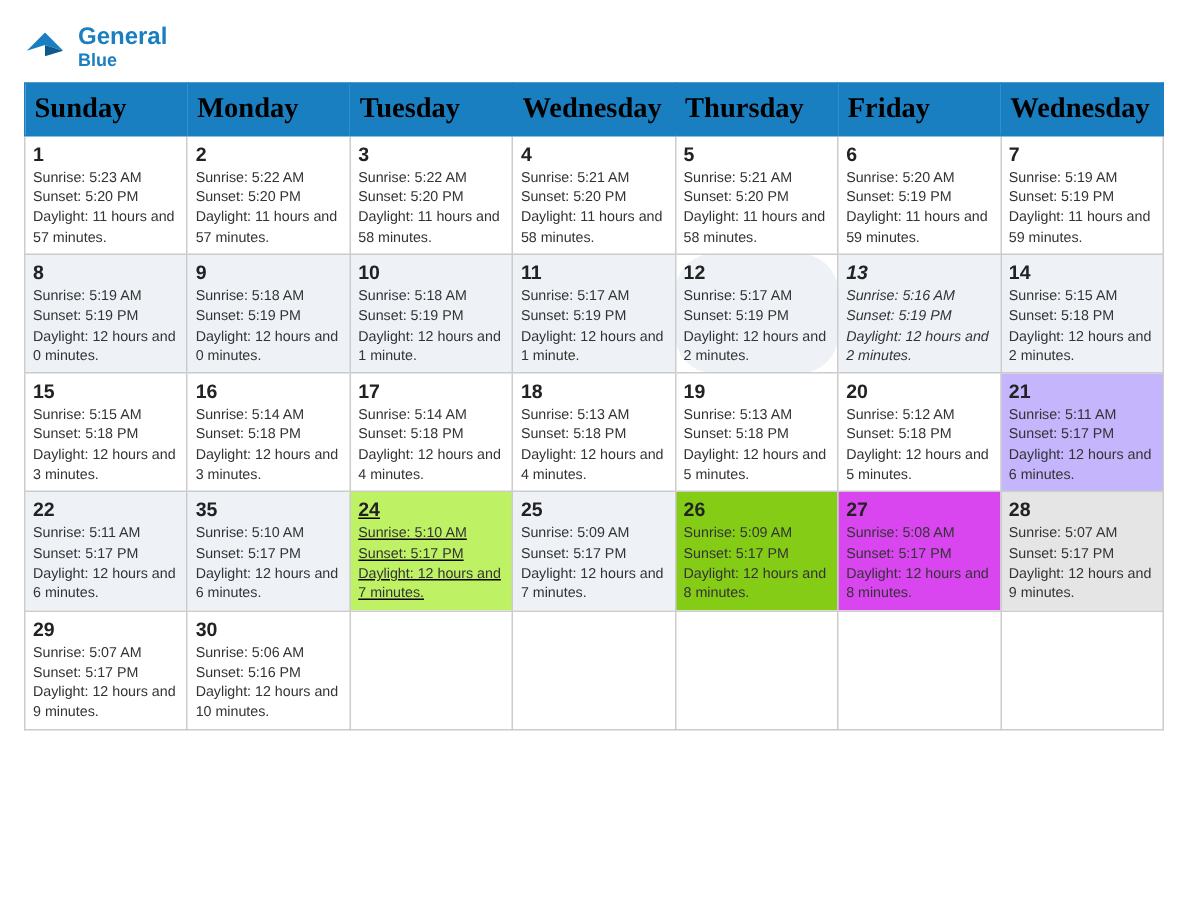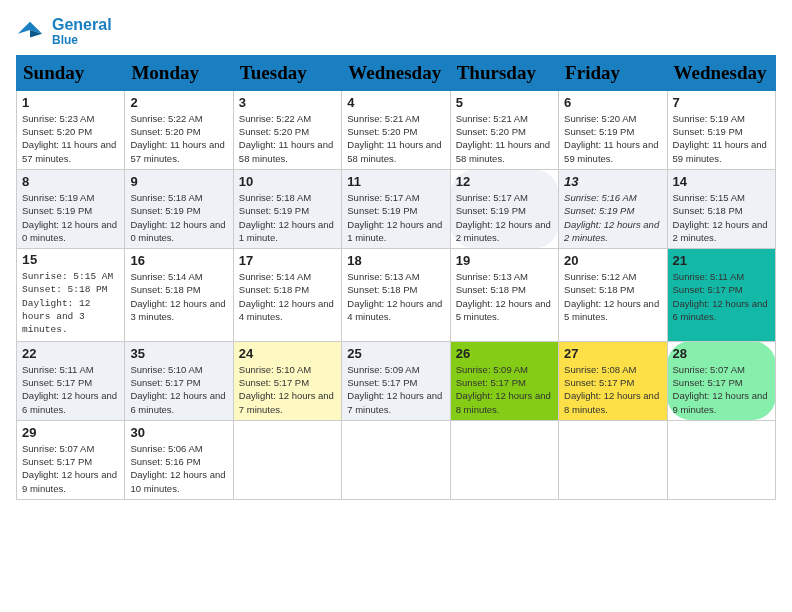--- a/index.html
+++ b/index.html
@@ -222,21 +222,21 @@
         <td style="background: rgb(238, 242, 247);">
         <span class="day-num">14</span>
         <div class="day-info">
           Sunrise: 5:15 AM<br>
           Sunset: 5:18 PM<br>
           Daylight: 12 hours and 2 minutes.
         </div>
       </td>
       </tr>
       <tr>
-        <td style="background: rgb(255, 255, 255); font-family: Liberation Mono, monospace;">
+        <td style="background: rgb(255, 255, 255);">
         <span class="day-num">15</span>
         <div class="day-info">
           Sunrise: 5:15 AM<br>
           Sunset: 5:18 PM<br>
           Daylight: 12 hours and 3 minutes.
         </div>
       </td>
         <td style="background: rgb(255, 255, 255);">
         <span class="day-num">16</span>
         <div class="day-info">
@@ -270,21 +270,21 @@
         </div>
       </td>
         <td style="background: rgb(255, 255, 255);">
         <span class="day-num">20</span>
         <div class="day-info">
           Sunrise: 5:12 AM<br>
           Sunset: 5:18 PM<br>
           Daylight: 12 hours and 5 minutes.
         </div>
       </td>
-        <td style="background: #14b8a6; margin-top: 42px;">
+        <td style="background: #c4b5fd; margin-top: 42px;">
         <span class="day-num">21</span>
         <div class="day-info">
           Sunrise: 5:11 AM<br>
           Sunset: 5:17 PM<br>
           Daylight: 12 hours and 6 minutes.
         </div>
       </td>
       </tr>
       <tr>
         <td style="background: rgb(238, 242, 247);">
@@ -296,21 +296,21 @@
         </div>
       </td>
         <td style="background: rgb(238, 242, 247);">
         <span class="day-num">35</span>
         <div class="day-info">
           Sunrise: 5:10 AM<br>
           Sunset: 5:17 PM<br>
           Daylight: 12 hours and 6 minutes.
         </div>
       </td>
-        <td style="background: #fef9c3;">
+        <td style="background: #bef264; text-decoration: underline;">
         <span class="day-num">24</span>
         <div class="day-info">
           Sunrise: 5:10 AM<br>
           Sunset: 5:17 PM<br>
           Daylight: 12 hours and 7 minutes.
         </div>
       </td>
         <td style="background: rgb(238, 242, 247);">
         <span class="day-num">25</span>
         <div class="day-info">
@@ -320,29 +320,29 @@
         </div>
       </td>
         <td style="background: #84cc16;">
         <span class="day-num">26</span>
         <div class="day-info">
           Sunrise: 5:09 AM<br>
           Sunset: 5:17 PM<br>
           Daylight: 12 hours and 8 minutes.
         </div>
       </td>
-        <td style="background: #fde047;">
+        <td style="background: #d946ef;">
         <span class="day-num">27</span>
         <div class="day-info">
           Sunrise: 5:08 AM<br>
           Sunset: 5:17 PM<br>
           Daylight: 12 hours and 8 minutes.
         </div>
       </td>
-        <td style="background: #86efac; border-radius: 24px;">
+        <td style="background: #e5e5e5;">
         <span class="day-num">28</span>
         <div class="day-info">
           Sunrise: 5:07 AM<br>
           Sunset: 5:17 PM<br>
           Daylight: 12 hours and 9 minutes.
         </div>
       </td>
       </tr>
       <tr>
         <td style="background: rgb(255, 255, 255);">

